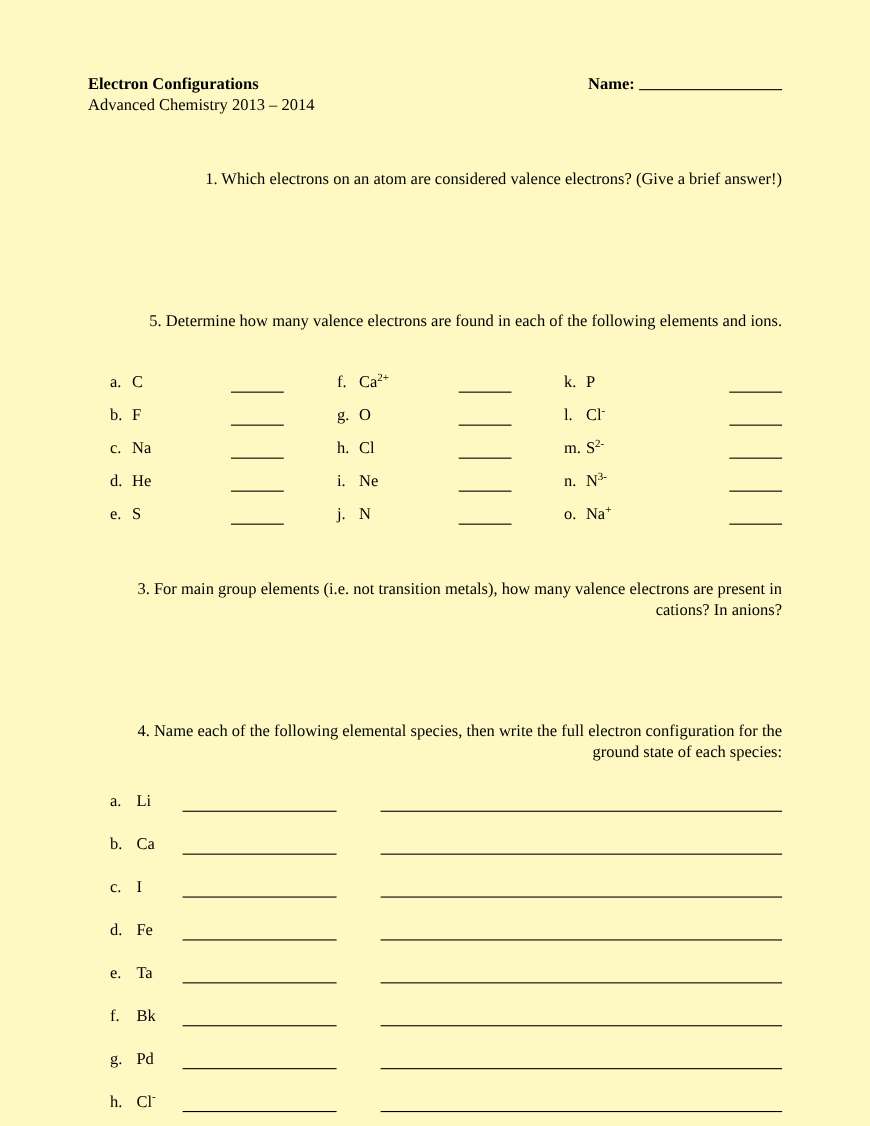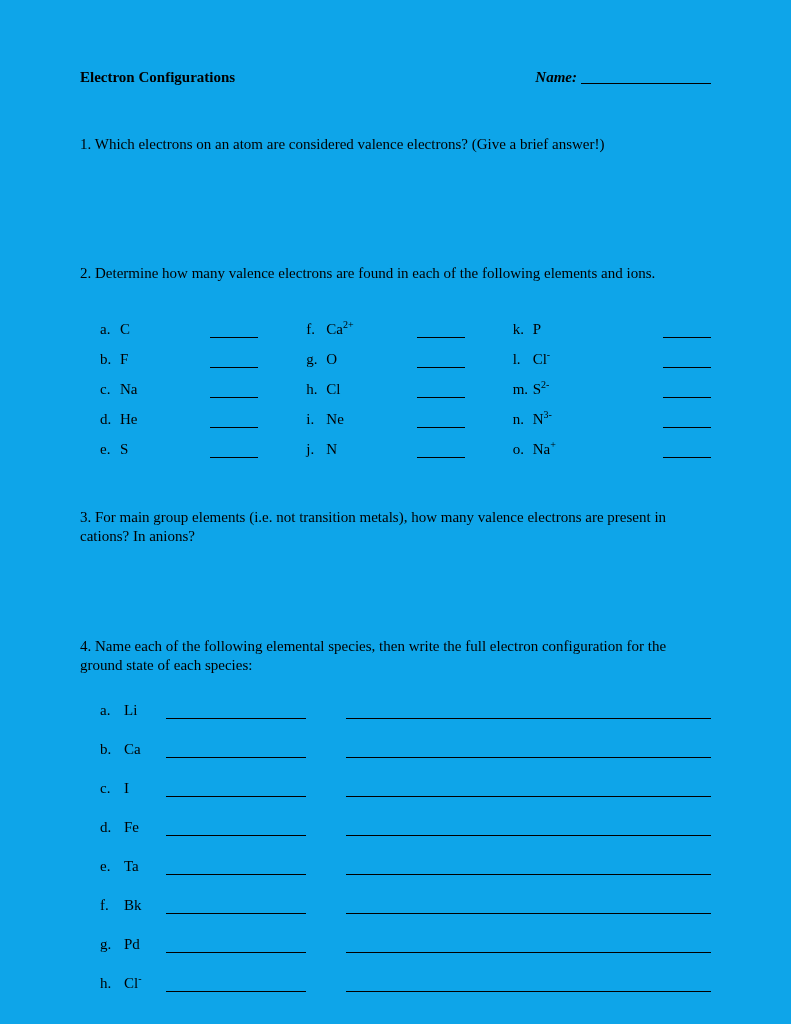--- a/index.html
+++ b/index.html
@@ -7,53 +7,52 @@
     margin: 0;
     background: #f0f0f0;
     font-family: "Times New Roman", Times, serif;
     font-size: 15px;
     color: #000;
   }
   .page {
     width: 791px;
     height: 1024px;
     margin: 0 auto;
-    background: #0ea5e9;
+    background: #fef9c3;
     padding: 68px 80px 60px 80px;
     position: relative;
   }
   .header-row {
     display: flex;
     justify-content: space-between;
     line-height: 1.25;
   }
   .header-left { }
   .header-right { }
   .bold { font-weight: bold; }
   .name-line, .block-line {
     display: flex;
-    align-items: center;
-    font-style: italic;
+    align-items: flex-start;
   }
   .name-blank {
     display: inline-block;
     border-bottom: 1.5px solid #000;
     width: 130px;
     margin-left: 4px;
     height: 14px;
   }
   .block-blank {
     display: inline-block;
     border-bottom: 1px solid #000;
     width: 95px;
     margin-left: 4px;
     height: 14px;
   }
   .section { margin-top: 48px; }
-  .q-text { line-height: 1.3; }
+  .q-text { line-height: 1.3; text-align: right; }
   .elem-grid {
     margin-top: 24px;
     padding-left: 20px;
     display: flex;
     gap: 8px;
   }
   .elem-col {
     flex: 1;
     display: flex;
     flex-direction: column;
@@ -99,35 +98,36 @@
   }
 </style>
 </head>
 <body>
 
 <div class="page">
 
   <div class="header-row">
     <div class="header-left">
       <div class="bold">Electron Configurations</div>
+      <div>Advanced Chemistry 2013 – 2014</div>
     </div>
     <div class="header-right">
       <div class="name-line">
         <span class="bold">Name:</span>
         <span class="name-blank"></span>
       </div>
     </div>
   </div>
 
   <div class="section">
     <div class="q-text">1. Which electrons on an atom are considered valence electrons? (Give a brief answer!)</div>
   </div>
 
   <div class="section" style="margin-top:110px">
-    <div class="q-text">2. Determine how many valence electrons are found in each of the following elements and ions.</div>
+    <div class="q-text">5. Determine how many valence electrons are found in each of the following elements and ions.</div>
     <div class="elem-grid" id="q2-grid">
         <div class="elem-col">
           <div class="elem-row">
             <span class="elem-letter">a.</span>
             <span class="elem-sym">C</span>
             <span class="elem-blank"></span>
           </div>
           <div class="elem-row">
             <span class="elem-letter">b.</span>
             <span class="elem-sym">F</span>

